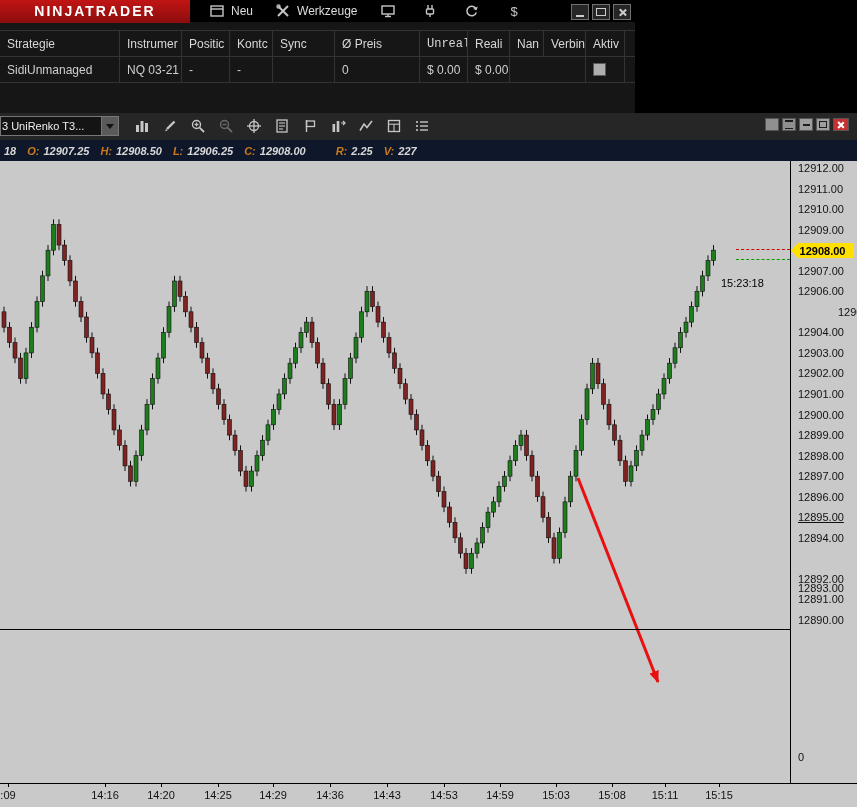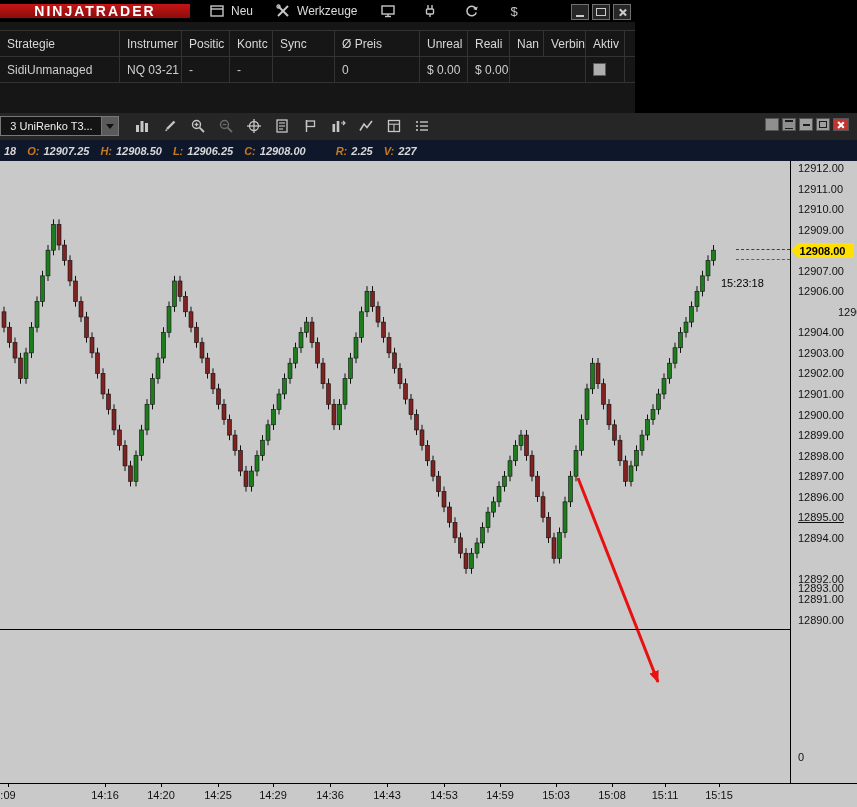--- a/index.html
+++ b/index.html
@@ -4,21 +4,21 @@
 <style>
   html,body{margin:0;padding:0;}
   body{
     width:857px;height:807px;position:relative;overflow:hidden;
     background:#000;font-family:"Liberation Sans",sans-serif;
     -webkit-font-smoothing:antialiased;
   }
   
   .cc-window{position:absolute;left:0;top:0;width:635px;height:113px;background:#161616;}
   .cc-titlebar{position:absolute;left:0;top:0;width:100%;height:22px;background:#000;display:flex;align-items:center;}
-  .nt-logo{width:190px;height:14px;background:linear-gradient(#c41515,#8c0c0c);color:#fff;
+  .nt-logo{width:190px;height:24px;background:linear-gradient(#c41515,#8c0c0c);color:#fff;
     font-weight:bold;font-size:14px;letter-spacing:2px;display:flex;align-items:center;justify-content:center;}
   .menu-item{display:flex;align-items:center;gap:6px;color:#ddd;font-size:12px;padding:0 11px;height:22px;cursor:default;}
   .cc-iconbar{display:flex;gap:24px;margin-left:10px;align-items:center;}
   .cc-iconbar .ibtn{width:18px;height:18px;display:flex;align-items:center;justify-content:center;}
   .win-btns{position:absolute;right:4px;top:4px;display:flex;gap:3px;}
   .win-btn{width:16px;height:14px;background:#262626;border:1px solid #707070;position:relative;display:flex;align-items:center;justify-content:center;}
   .glyph-min{width:8px;height:2px;background:#ccc;margin-top:7px;}
   .glyph-max{width:8px;height:6px;border:1px solid #ccc;}
   .glyph-x{position:relative;width:9px;height:9px;}
   .glyph-x::before,.glyph-x::after{content:"";position:absolute;left:4px;top:0;width:1.6px;height:9px;background:#ccc;}
@@ -27,21 +27,21 @@
   .cc-table{position:absolute;left:0;top:30px;width:635px;border-top:1px solid #333;font-size:12px;}
   .cc-row{display:flex;height:25px;border-bottom:1px solid #333;}
   .cc-cell{box-sizing:border-box;border-right:1px solid #333;display:flex;align-items:center;
     padding:0 7px;overflow:hidden;white-space:nowrap;color:#cfcfcf;}
   .cc-row.hdr .cc-cell{color:#d8d8d8;}
   .cb{width:11px;height:11px;background:#aeaeae;border:1px solid #5a5a5a;}
   
   .chart-toolbar{position:absolute;left:0;top:113px;width:857px;height:27px;background:#262626;}
   .combo{position:absolute;left:0;top:3px;width:119px;height:20px;background:#141414;border:1px solid #777;
     display:flex;align-items:stretch;box-sizing:border-box;}
-  .combo-label{flex:1;color:#eee;font-size:11px;line-height:18px;padding-left:1px;white-space:nowrap;overflow:hidden;text-align:center;}
+  .combo-label{flex:1;color:#eee;font-size:11px;line-height:18px;padding-left:1px;white-space:nowrap;overflow:hidden;}
   .combo-btn{width:16px;background:#5a5a5a;display:flex;align-items:center;justify-content:center;border-left:1px solid #777;}
   .combo-arrow{width:0;height:0;border-left:4px solid transparent;border-right:4px solid transparent;border-top:5px solid #111;}
   .chart-tools{position:absolute;left:131px;top:2px;display:flex;gap:6px;}
   .tool-btn{width:22px;height:22px;display:flex;align-items:center;justify-content:center;}
   .cw-btns{position:absolute;right:8px;top:5px;display:flex;gap:3px;align-items:center;}
   .cw-btn{width:14px;height:13px;background:#9e9e9e;border:1px solid #555;box-sizing:border-box;
     display:flex;align-items:center;justify-content:center;color:#1c1c1c;font-size:9px;line-height:9px;}
   .cw-btn.solid{background:#8f8f8f;}
   .cw-btn.close{background:#c53232;width:16px;}
   .cw-btn .mini-box{width:6px;height:5px;border:1px solid #1c1c1c;}
@@ -146,21 +146,21 @@
   </div>
 
   <div class="cc-table">
     <div class="cc-row hdr">
         <div class="cc-cell" style="width: 120px;">Strategie</div>
         <div class="cc-cell" style="width: 62px;">Instrumer</div>
         <div class="cc-cell" style="width: 48px;">Positic</div>
         <div class="cc-cell" style="width: 43px;">Kontc</div>
         <div class="cc-cell" style="width: 62px;">Sync</div>
         <div class="cc-cell" style="width: 85px;">Ø Preis</div>
-        <div class="cc-cell" style="width: 48px;">Unreal</div>
+        <div class="cc-cell" style="width: 48px; font-family: Liberation Mono, monospace;">Unreal</div>
         <div class="cc-cell" style="width: 42px;">Reali</div>
         <div class="cc-cell" style="width: 34px;">Nan</div>
         <div class="cc-cell" style="width: 42px;">Verbin</div>
         <div class="cc-cell" style="width: 39px;">Aktiv</div>
       </div>
     <div class="cc-row">
         <div class="cc-cell" style="width: 120px;">SidiUnmanaged</div>
         <div class="cc-cell" style="width: 62px;">NQ 03-21</div>
         <div class="cc-cell" style="width: 48px;">-</div>
         <div class="cc-cell" style="width: 43px;">-</div>

